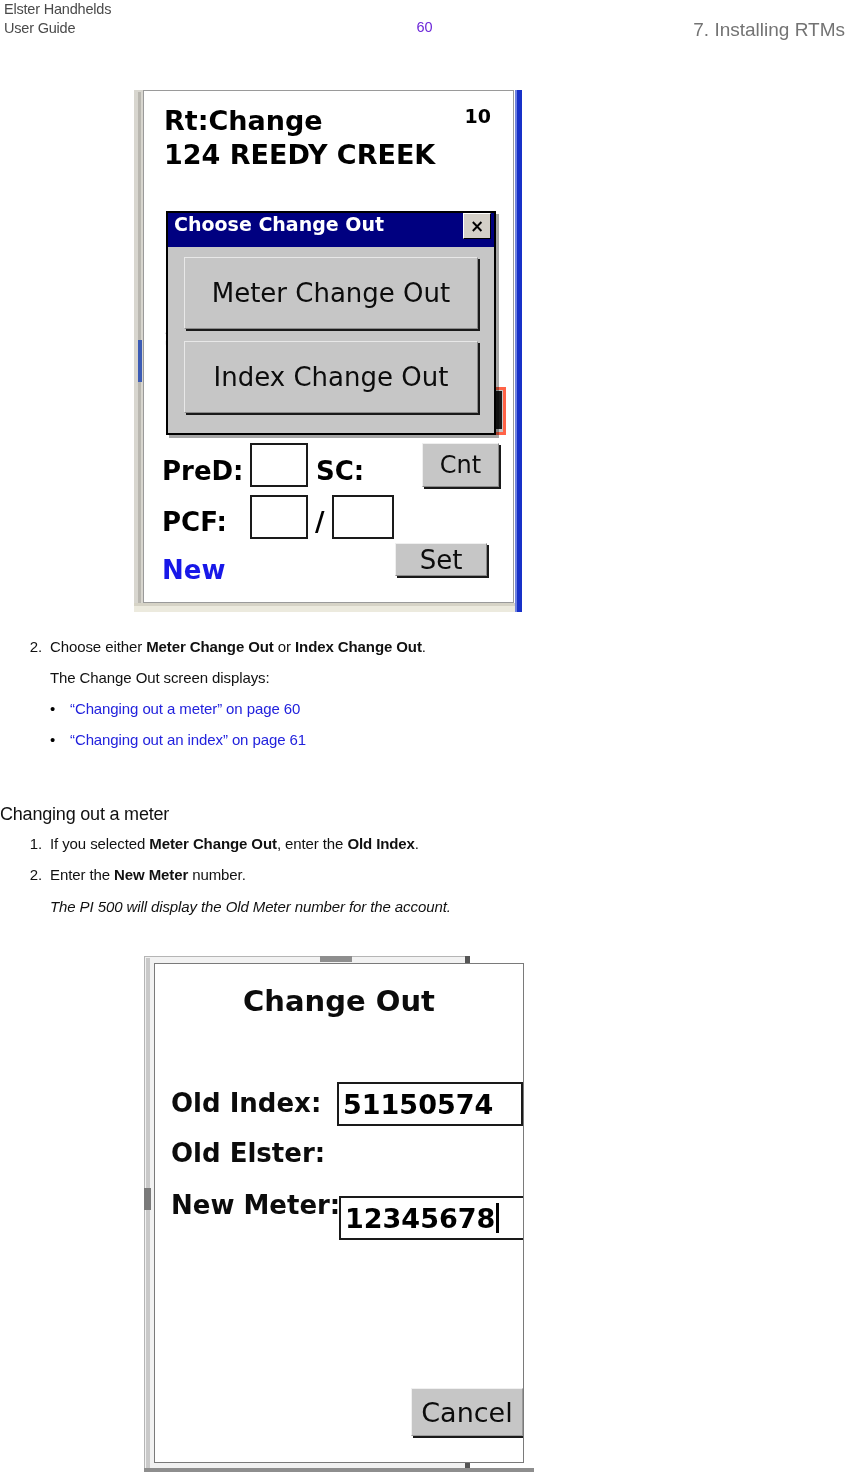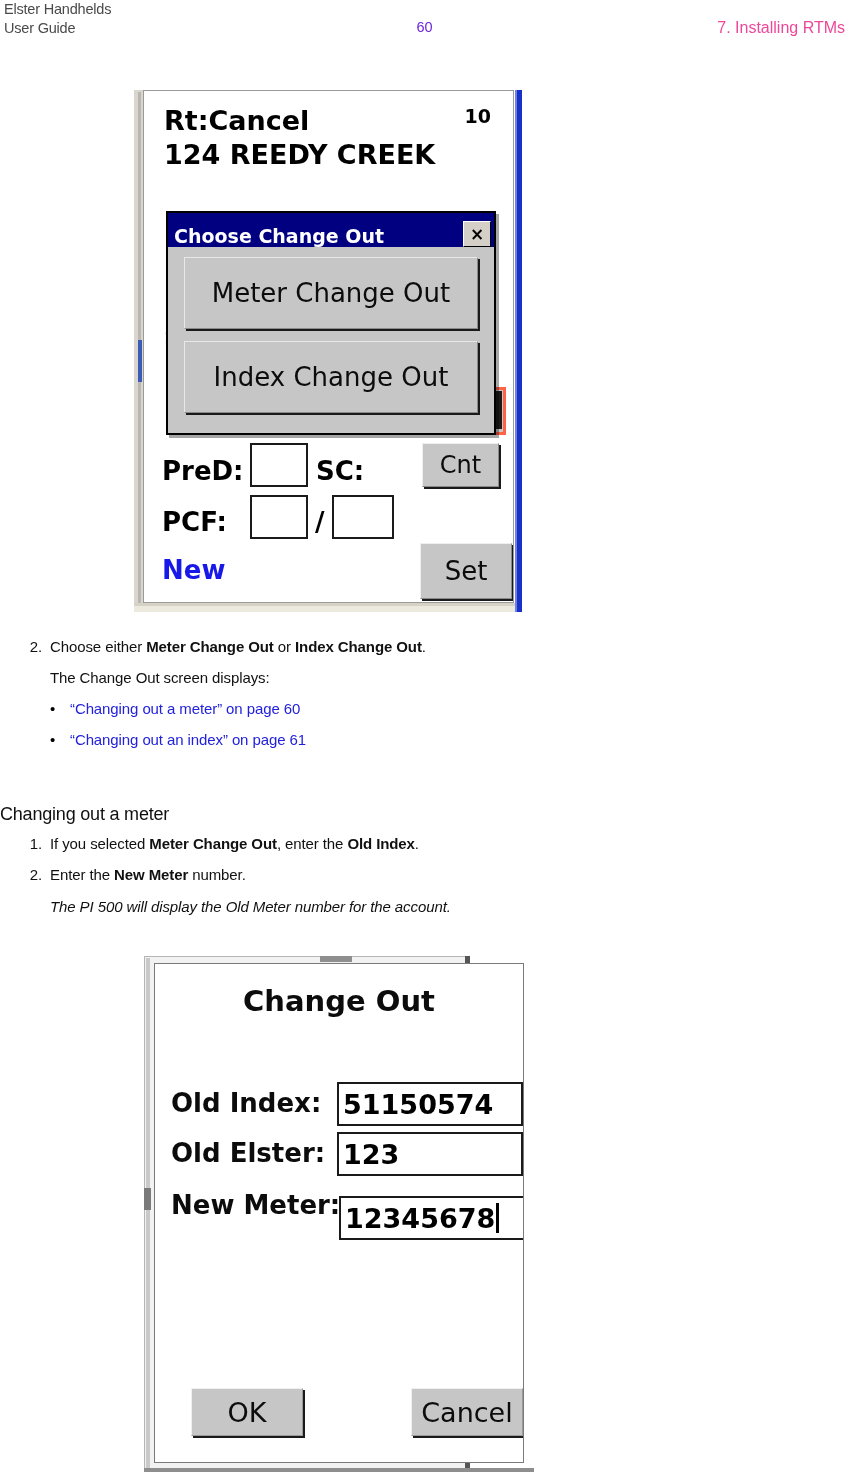--- a/index.html
+++ b/index.html
@@ -32,22 +32,22 @@
   .hdr-center {
     position: absolute;
     left: 0; right: 0; top: 19px;
     text-align: center;
     font-size: 14.5px;
     color: #6d28d9;
   }
   .hdr-right {
     position: absolute;
     right: 4px; top: 19px;
-    font-size: 16px;
-    color: #ec4899;
+    font-size: 19px;
+    color: #737373;
     white-space: nowrap;
   }
 
   
   .body-text {
     font-size: 15px;
     color: #111111;
     line-height: 21px;
     letter-spacing: -0.1px;
   }
@@ -146,21 +146,21 @@
   
   .s1-dialog {
     position:absolute; left:22px; top:120px; width:330px; height:224px;
     background:#c6c6c6;
     border:2px solid #000000;
     box-shadow: 3px 3px 0 rgba(0,0,0,0.35);
   }
   .s1-titlebar {
     position:absolute; left:0; top:0; right:0; height:34px;
     background:#000080;
-    display:flex; align-items:flex-end; justify-content:space-between;
+    display:flex; align-items:flex-start; justify-content:space-between;
     padding: 0 3px 0 6px;
   }
   .s1-title {
     color:#ffffff; font-size:19px;
     font-family:"DejaVu Sans", sans-serif; font-weight:bold;
     white-space:nowrap;
   }
   .s1-close {
     width:28px; height:26px;
     background:#d4d0c8;
@@ -201,21 +201,21 @@
   .s1-btn {
     position:absolute; background:#c6c6c6;
     border:1px solid #8a8a8a;
     border-top-color:#efefef; border-left-color:#efefef;
     box-shadow: 2px 2px 0 #1a1a1a;
     display:flex; align-items:center; justify-content:center;
     font-family:"DejaVu Sans", sans-serif;
     font-size:24px; color:#0c0c0c;
   }
   .s1-cnt { left:278px; top:352px; width:77px; height:44px; }
-  .s1-set { left:276px; top:452px; width:92px; height:56px; font-size:26px; }
+  .s1-set { left:251px; top:452px; width:92px; height:33px; font-size:26px; }
 
   
   .shot2 {
     position: absolute;
     left: 144px;
     top: 956px;
     width: 326px;
     height: 516px;
   }
   .s2-frame-out {
@@ -295,21 +295,21 @@
   <div class="s1-chrome-l"></div>
   <div class="s1-chrome-l2"></div>
   <div class="s1-blue-tab"></div>
   <div class="s1-chrome-b"></div>
   <div class="s1-chrome-b2"></div>
   <div class="s1-blue-r"></div>
   <div class="s1-blue-r2"></div>
 
   <div class="s1-lcd">
 
-    <div class="lcdfont s1-route">Rt:Cancel</div>
+    <div class="lcdfont s1-route">Rt:Change</div>
     <div class="lcdfont s1-rtnum">10</div>
     <div class="lcdfont s1-addr">124 REEDY CREEK</div>
 
     <div class="lcdfont s1-bgrow s1-bg1">I</div>
     <div class="lcdfont s1-bgrow s1-bg2">I</div>
     <div class="lcdfont s1-bgrow s1-bg3">S</div>
     <div class="lcdfont s1-bgrow s1-bg4">I</div>
 
     <div class="s1-bg-red"></div>
     <div class="s1-bg-red-in"></div>
@@ -378,24 +378,22 @@
   <div class="s2-left-tab"></div>
   <div class="s2-top-tab"></div>
 
   <div class="s2-lcd">
     <div class="s2-title">Change Out</div>
 
     <div class="s2-row-lbl s2-lbl1">Old Index:</div>
     <div class="s2-field s2-f1">51150574</div>
 
     <div class="s2-row-lbl s2-lbl2">Old Elster:</div>
-    <div class="s2-field s2-f2">123</div>
 
     <div class="s2-row-lbl s2-lbl3">New Meter:</div>
     <div class="s2-field s2-f3">
         <span>12345678</span>
         <span class="s2-caret"></span>
       </div>
 
-    <div class="s2-btn s2-ok">OK</div>
     <div class="s2-btn s2-cancel">Cancel</div>
   </div>
 </div>
 
 </body></html>

